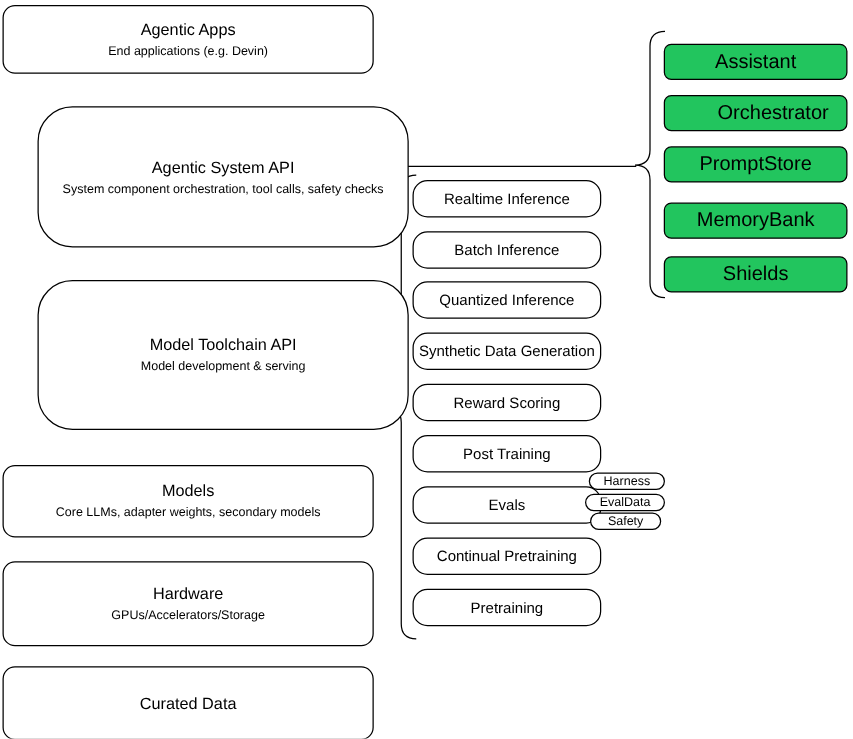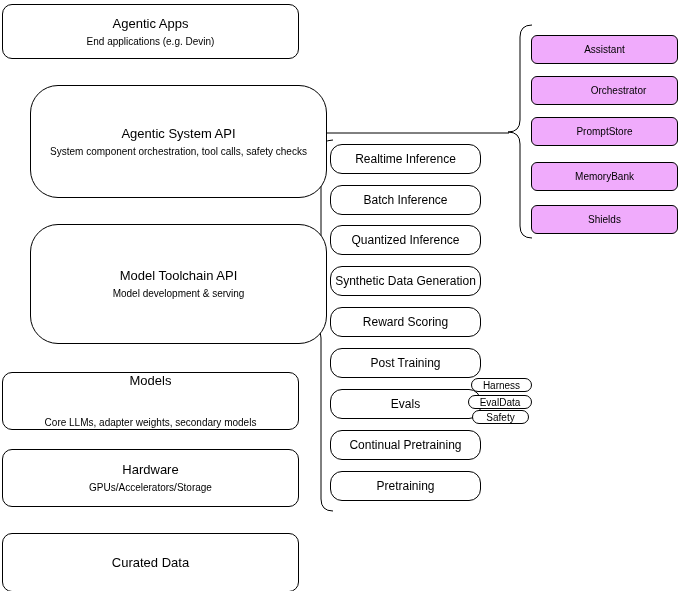--- a/index.html
+++ b/index.html
@@ -41,27 +41,27 @@
     justify-content: center;
     font-size: 12px;
     text-align: center;
   }
   .rchip {
     position: absolute;
     box-sizing: border-box;
     left: 531px;
     width: 147px;
     height: 29px;
-    background: #f0abfc;
+    background: #22c55e;
     border: 1px solid #000000;
     border-radius: 6px;
     display: flex;
     align-items: center;
     justify-content: center;
-    font-size: 10px;
+    font-size: 16px;
     text-align: center;
   }
   .tag {
     position: absolute;
     box-sizing: border-box;
     background: #ffffff;
     border: 1px solid #000000;
     border-radius: 999px;
     display: flex;
     align-items: center;
@@ -92,25 +92,25 @@
     <div class="subtitle">End applications (e.g. Devin)</div>
   </div>
   <div class="node stack-node big" style="top:85px;height:113px;">
     <div class="title">Agentic System API</div>
     <div class="subtitle">System component orchestration, tool calls, safety checks</div>
   </div>
   <div class="node stack-node big" style="top:224px;height:120px;">
     <div class="title">Model Toolchain API</div>
     <div class="subtitle">Model development &amp; serving</div>
   </div>
-  <div class="node stack-node" style="top:372px;height:58px;justify-content:space-between;">
+  <div class="node stack-node" style="top:372px;height:58px;">
     <div class="title">Models</div>
     <div class="subtitle">Core LLMs, adapter weights, secondary models</div>
   </div>
-  <div class="node stack-node" style="top:449px;height:58px;">
+  <div class="node stack-node" style="top:449px;height:68px;">
     <div class="title">Hardware</div>
     <div class="subtitle">GPUs/Accelerators/Storage</div>
   </div>
   <div class="node stack-node" style="top:533px;height:59px;">
     <div class="title">Curated Data</div>
   </div>
 
   <div class="chip" style="top:144px;">
     <span>Realtime Inference</span>
   </div>

